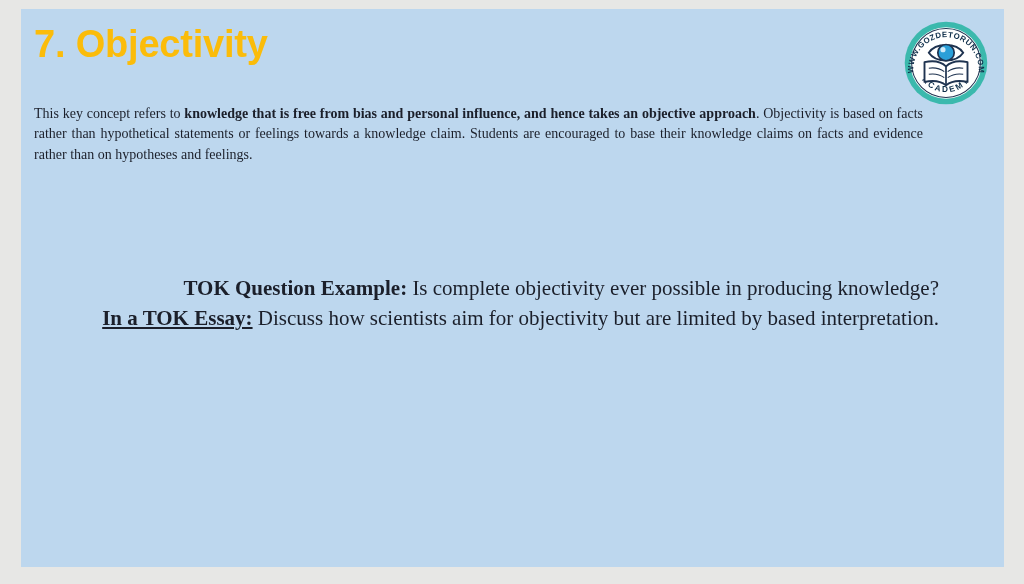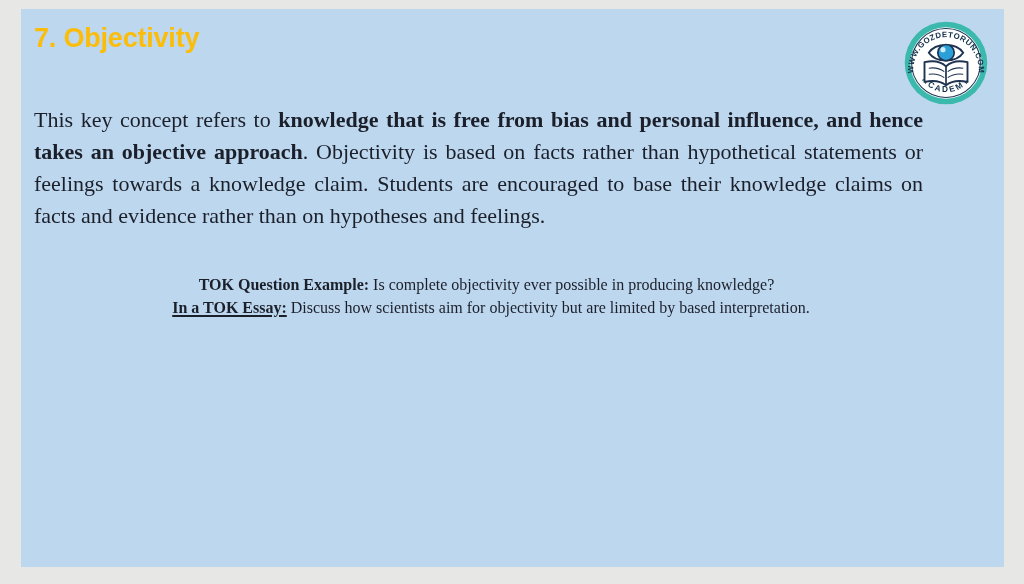--- a/index.html
+++ b/index.html
@@ -27,55 +27,55 @@
     background: #bdd7ee;
     box-sizing: border-box;
     overflow: hidden;
   }
   .slide-title {
     position: absolute;
     left: 13px;
     top: 14px;
     font-family: "Liberation Sans", sans-serif;
     font-weight: bold;
-    font-size: 27px;
+    font-size: 38px;
     letter-spacing: -0.2px;
     color: #fbbc0a;
     line-height: 1.15;
     white-space: nowrap;
   }
   .body-block {
     position: absolute;
     left: 13px;
     top: 95px;
     width: 889px;
   }
   .para {
     margin: 0;
-    font-size: 22px;
+    font-size: 14px;
     line-height: 1.46;
     color: #1b1f2a;
     text-align: justify;
     text-justify: inter-word;
   }
   .para .b {
     font-weight: bold;
   }
   .list-block {
     position: absolute;
     left: 13px;
     top: 264px;
     width: 905px;
   }
   .list-line {
     margin: 0;
-    font-size: 16px;
+    font-size: 21px;
     line-height: 1.44;
     color: #1b1f2a;
-    text-align: center;
+    text-align: right;
   }
   .lbl {
     font-weight: bold;
   }
   .lbl-u {
     font-weight: bold;
     text-decoration: underline;
     text-decoration-thickness: 2px;
     text-underline-offset: 2px;
     margin-left: 9px;

